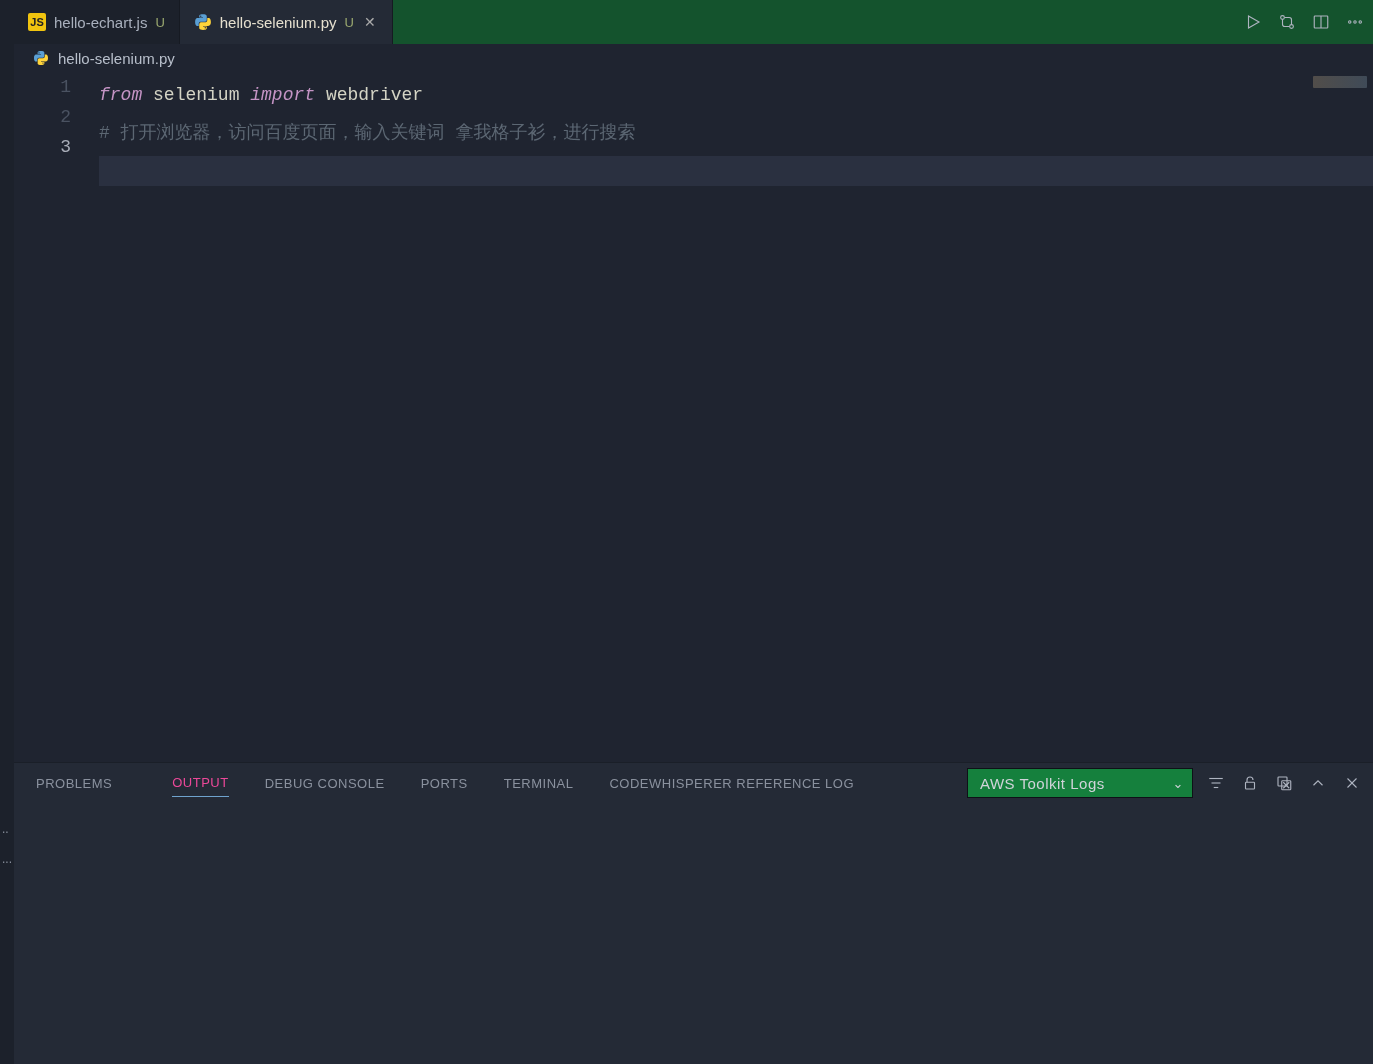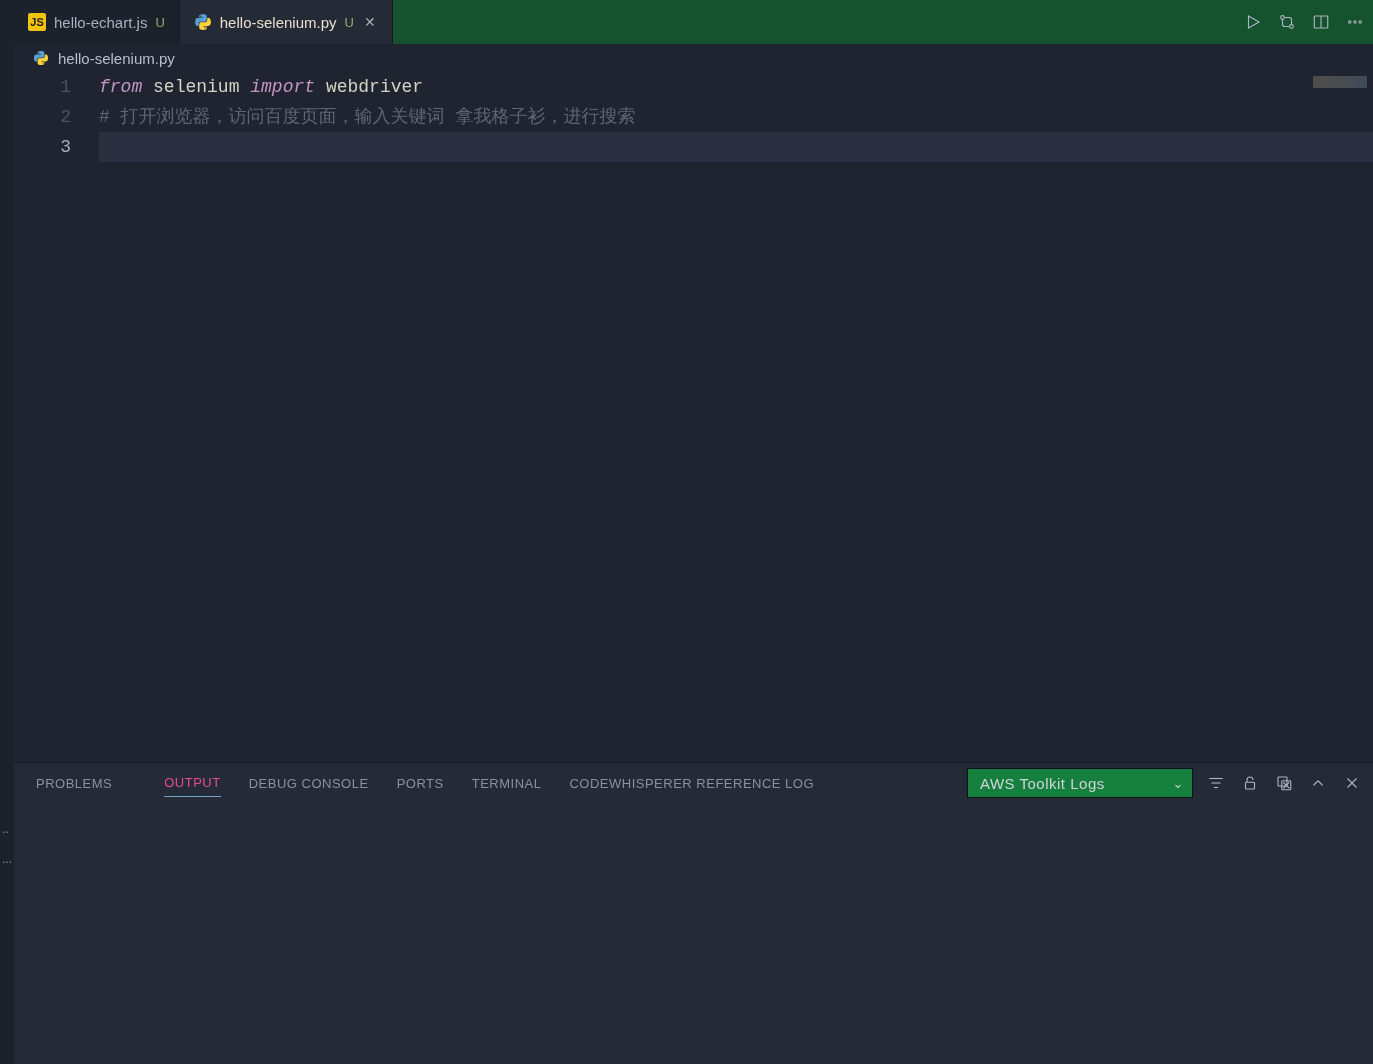--- a/index.html
+++ b/index.html
@@ -139,20 +139,21 @@
     }
     .code {
       flex: 1;
       position: relative;
     }
     .code .line {
       height: 30px;
       white-space: pre;
       position: relative;
       padding-right: 92px;
+      margin-top: 8px;
     }
     .code .line.current {
       background: #2a3040;
     }
     .tk-kw { color: #c594c5; font-style: italic; }
     .tk-mod { color: #d4d4c5; }
     .tk-kw2 { color: #c594c5; font-style: italic; }
     .tk-name { color: #d4d4c5; }
     .tk-comment { color: #5c6773; }
     .minimap {
@@ -171,21 +172,21 @@
       background: #242a36;
       display: flex;
       flex-direction: column;
       border-top: 1px solid #1a1f28;
     }
     .panel-tabs {
       height: 40px;
       display: flex;
       align-items: center;
       padding: 0 10px 0 22px;
-      gap: 28px;
+      gap: 36px;
       font-size: 13px;
       color: #8a919e;
       letter-spacing: 0.5px;
     }
     .panel-tab {
       cursor: pointer;
       padding: 6px 0;
       text-transform: uppercase;
     }
     .panel-tab.active {

